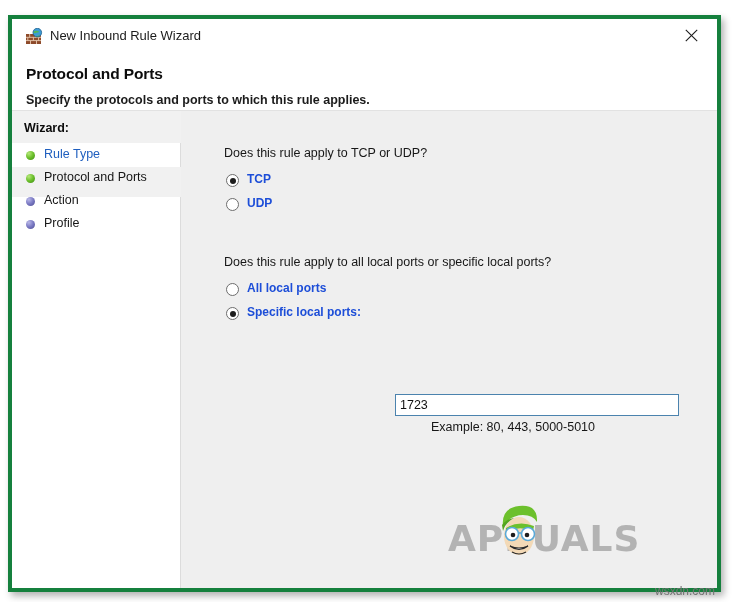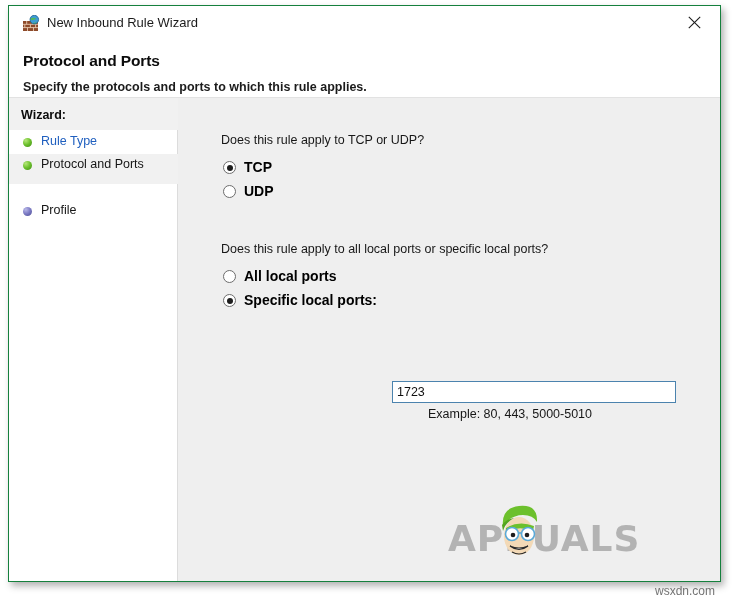--- a/index.html
+++ b/index.html
@@ -12,25 +12,25 @@
     background: #ffffff;
     font-family: "Liberation Sans", sans-serif;
     overflow: hidden;
     position: relative;
   }
 
   
   #window {
     position: absolute;
     left: 8px;
-    top: 5px;
+    top: 15px;
     width: 713px;
     height: 577px;
     background: #ffffff;
-    border: 1px solid #15803d;
+    border: 4px solid #15803d;
     box-sizing: border-box;
     box-shadow: 3px 4px 7px rgba(0,0,0,0.30);
     overflow: hidden;
   }
 
   
   #titlebar {
     position: absolute;
     left: 0; top: 0;
     width: 100%;
@@ -181,23 +181,23 @@
     content: "";
     position: absolute;
     left: 2.5px; top: 2.5px;
     width: 6px; height: 6px;
     border-radius: 50%;
     background: #1d1d1d;
   }
   .radio-label {
     position: absolute;
     left: 21px; top: 0px;
-    font-size: 14px;
-    font-weight: bold;
-    color: #000000;
+    font-size: 12px;
+    font-weight: bold;
+    color: #1d4ed8;
     white-space: nowrap;
   }
 
   
   #port-input {
     position: absolute;
     left: 383px; top: 283px;
     width: 284px; height: 22px;
     border: 1px solid #4b83ae;
     background: #ffffff;
@@ -298,20 +298,24 @@
       <div class="step-row" style="top:33px;">
         <span class="step-bullet done"></span>
         <span class="step-label link">Rule Type</span>
       </div>
 
       <div class="step-row current" style="top:56px;">
         <span class="step-bullet done"></span>
         <span class="step-label">Protocol and Ports</span>
       </div>
 
+      <div class="step-row" style="top:79px;">
+        <span class="step-bullet todo"></span>
+        <span class="step-label">Action</span>
+      </div>
 
       <div class="step-row" style="top:102px;">
         <span class="step-bullet todo"></span>
         <span class="step-label">Profile</span>
       </div>
 
     </div>
 
     <div id="content-panel">
 

